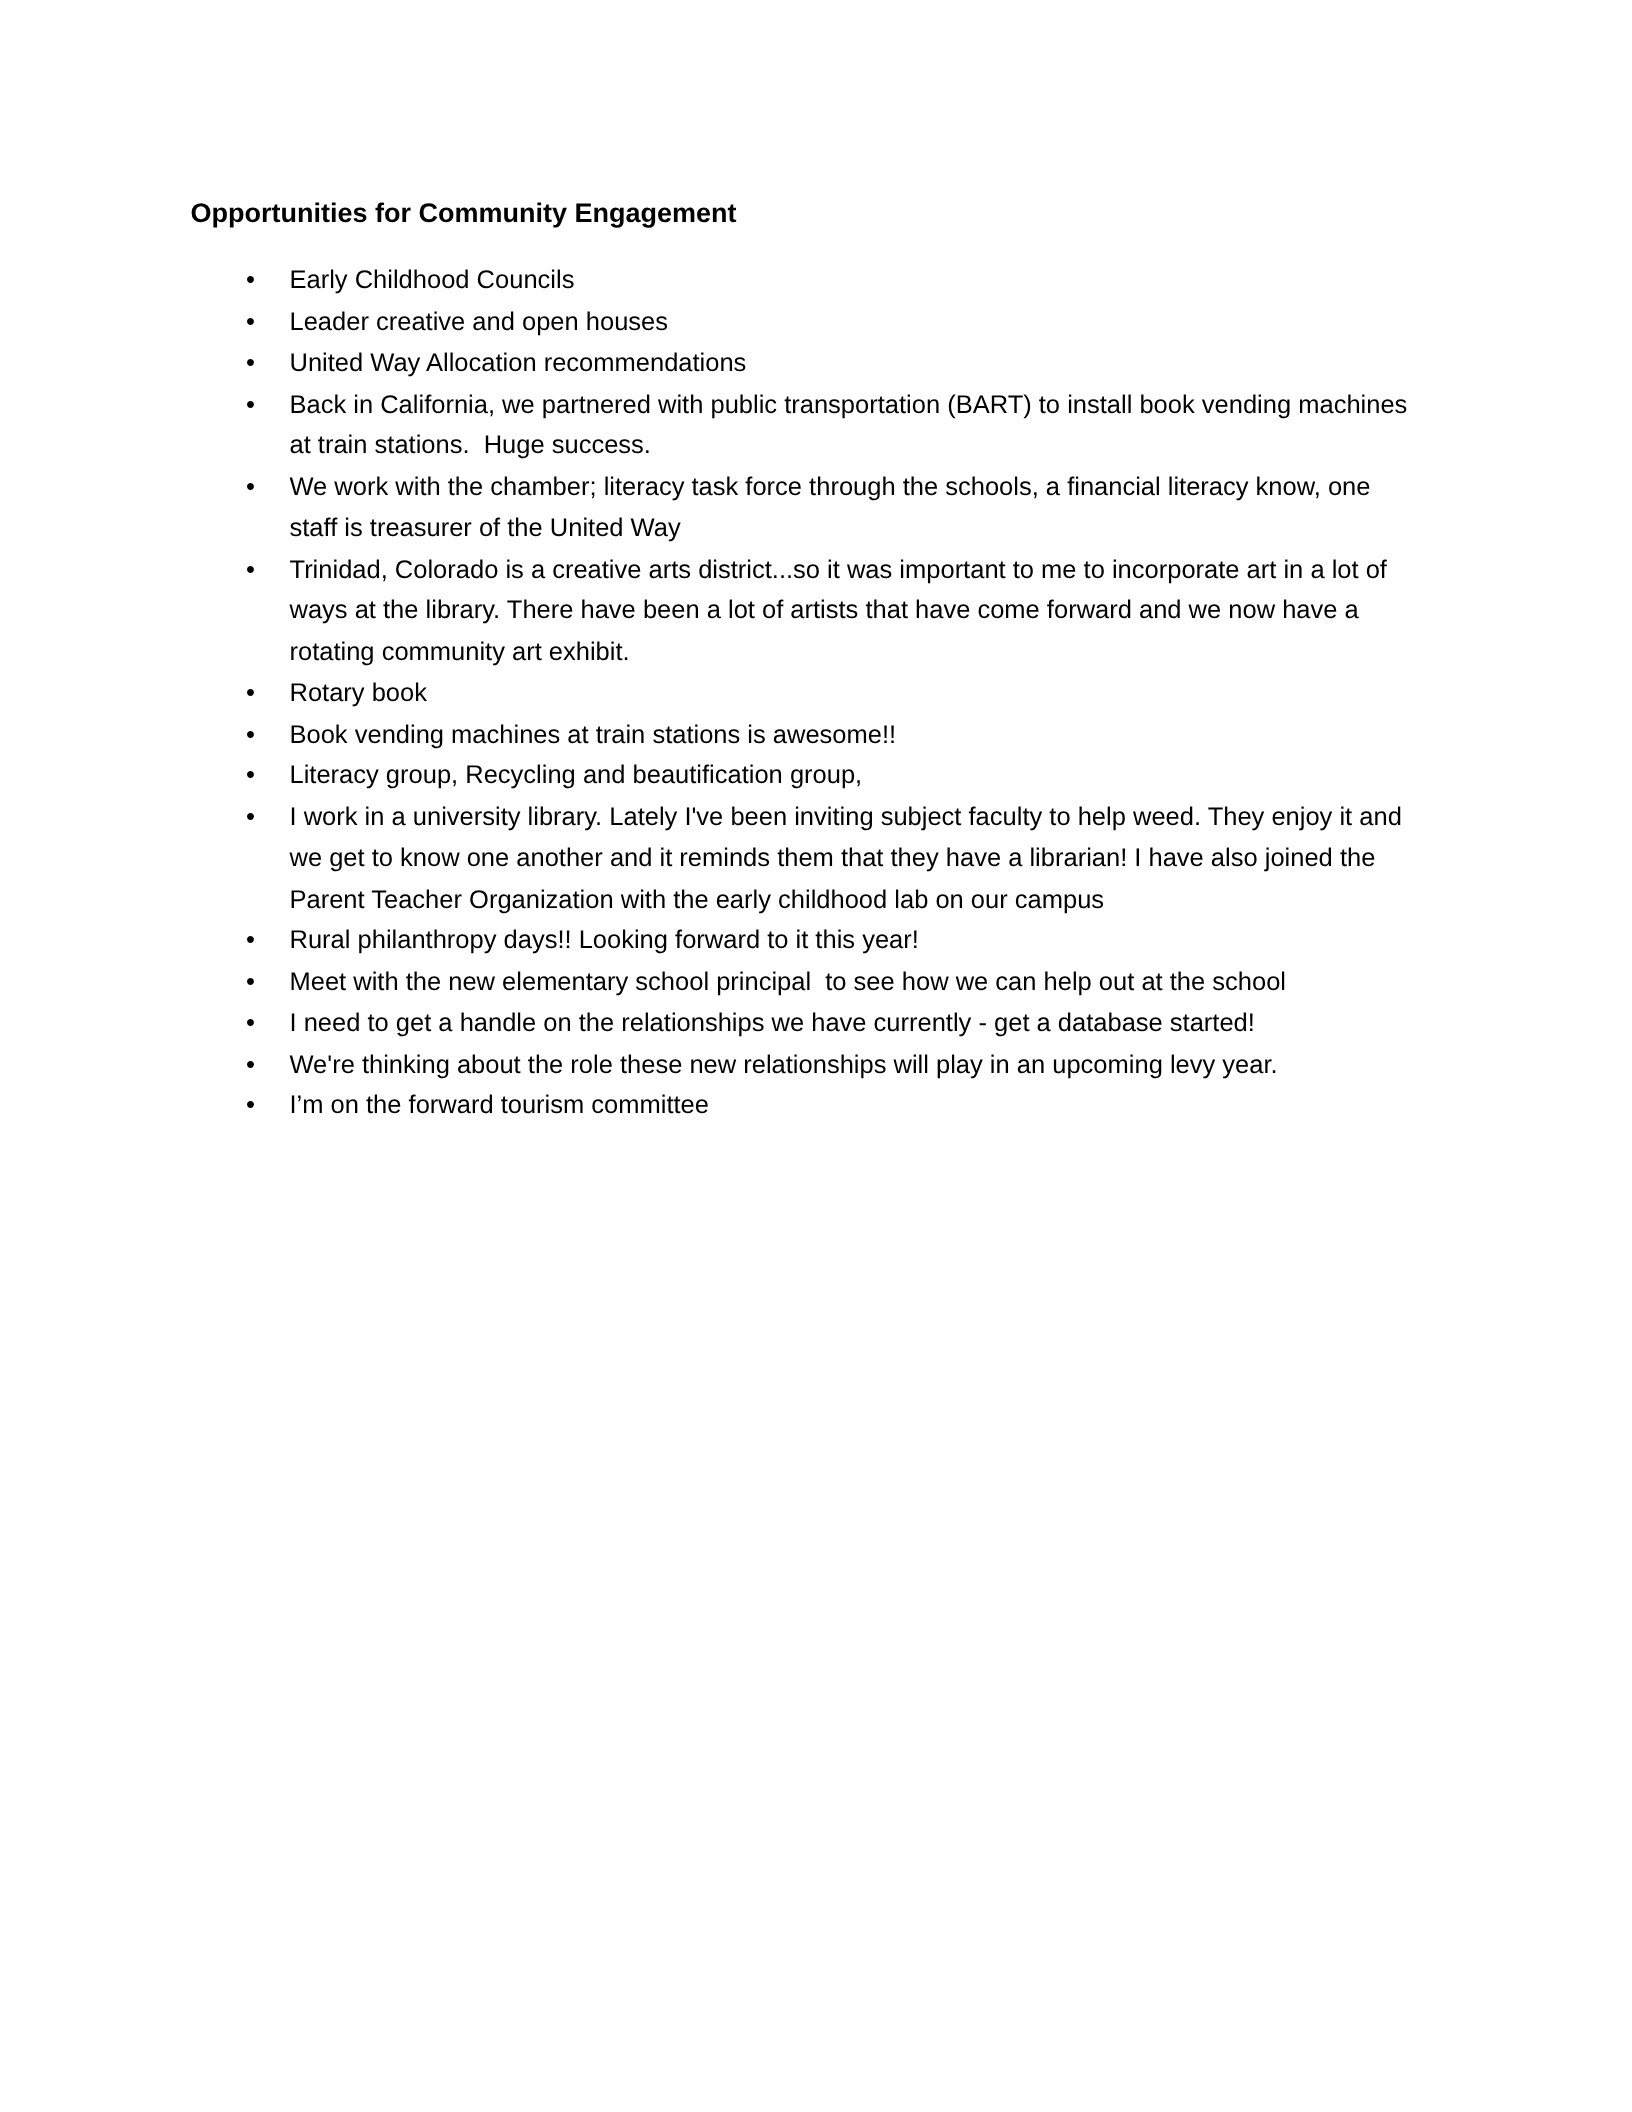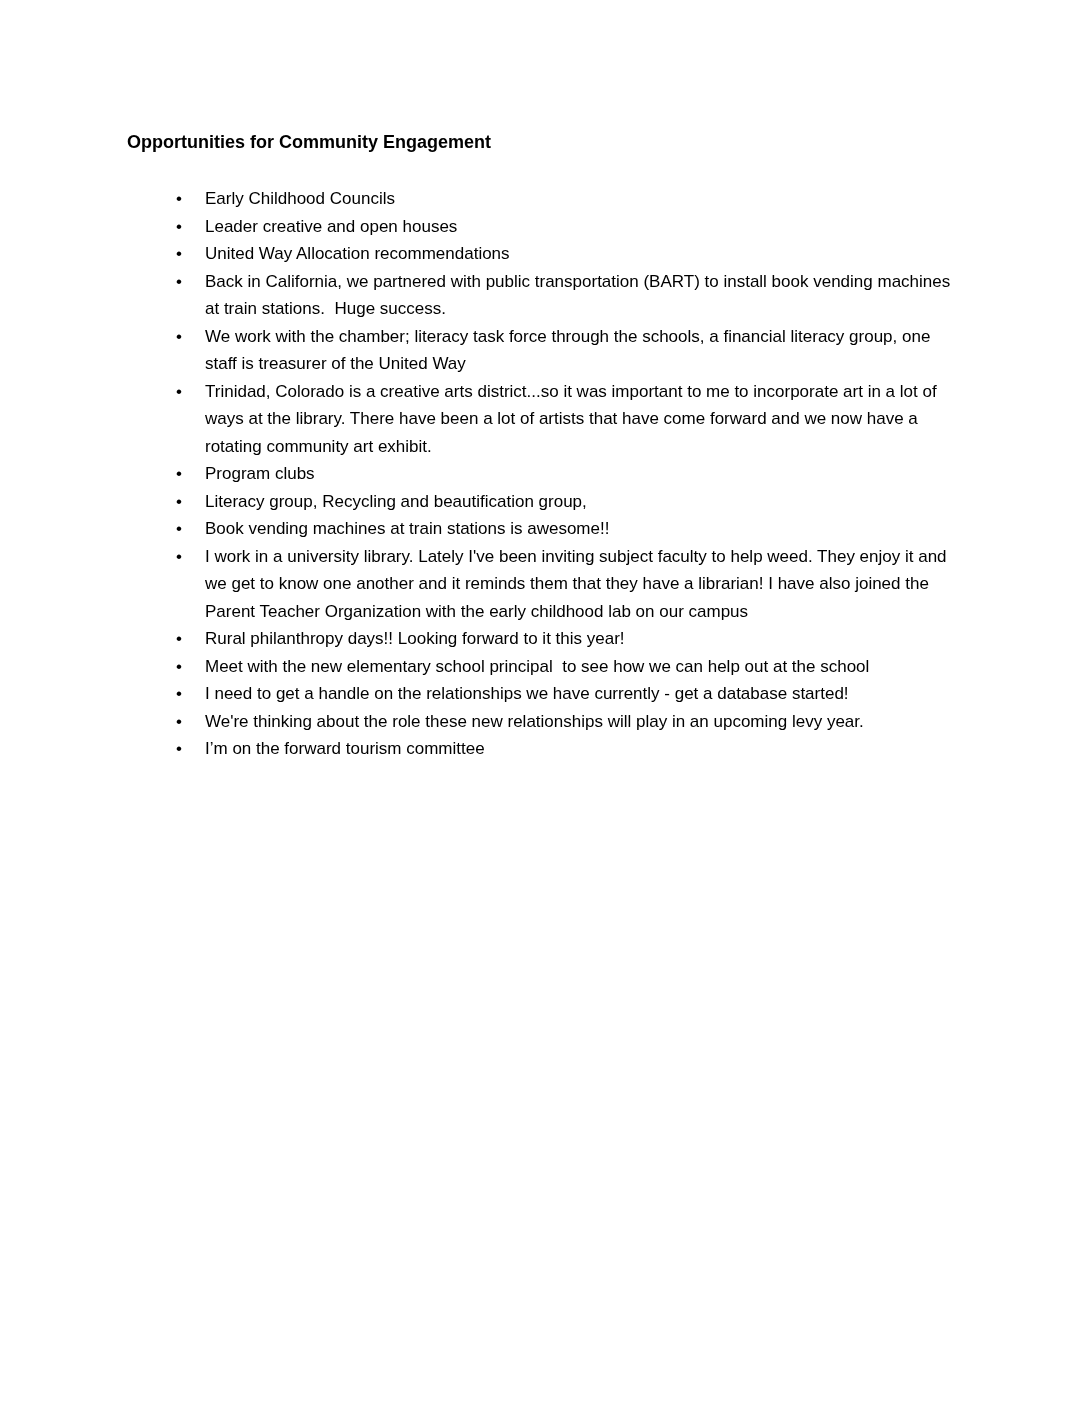--- a/index.html
+++ b/index.html
@@ -23,21 +23,21 @@
     font-size: 18px;
     font-weight: bold;
     line-height: 24px;
     white-space: nowrap;
   }
   .bullet-list {
     position: absolute;
     left: 163px;
     top: 173px;
     width: 785px;
-    margin: 12px;
+    margin: 0;
     padding: 0;
     list-style: none;
   }
   .bullet-item {
     position: relative;
     padding-left: 30px;
     font-size: 17px;
     line-height: 27.5px;
     white-space: pre-wrap;
   }
@@ -55,25 +55,25 @@
 
 <div class="page">
   <div class="doc-heading">Opportunities for Community Engagement</div>
 
   <ul class="bullet-list">
 
   <li class="bullet-item">Early Childhood Councils</li>
       <li class="bullet-item">Leader creative and open houses</li>
       <li class="bullet-item">United Way Allocation recommendations</li>
       <li class="bullet-item">Back in California, we partnered with public transportation (BART) to install book vending machines at train stations.  Huge success.</li>
-      <li class="bullet-item">We work with the chamber; literacy task force through the schools, a financial literacy group, one staff is treasurer of the United Way</li>
+      <li class="bullet-item">We work with the chamber; literacy task force through the schools, a financial literacy know, one staff is treasurer of the United Way</li>
       <li class="bullet-item">Trinidad, Colorado is a creative arts district...so it was important to me to incorporate art in a lot of ways at the library. There have been a lot of artists that have come forward and we now have a rotating community art exhibit.</li>
-      <li class="bullet-item">Program clubs</li>
+      <li class="bullet-item">Rotary book</li>
+      <li class="bullet-item">Book vending machines at train stations is awesome!!</li>
       <li class="bullet-item">Literacy group, Recycling and beautification group,</li>
-      <li class="bullet-item">Book vending machines at train stations is awesome!!</li>
       <li class="bullet-item">I work in a university library. Lately I've been inviting subject faculty to help weed. They enjoy it and we get to know one another and it reminds them that they have a librarian! I have also joined the Parent Teacher Organization with the early childhood lab on our campus</li>
       <li class="bullet-item">Rural philanthropy days!! Looking forward to it this year!</li>
       <li class="bullet-item">Meet with the new elementary school principal  to see how we can help out at the school</li>
       <li class="bullet-item">I need to get a handle on the relationships we have currently - get a database started!</li>
       <li class="bullet-item">We're thinking about the role these new relationships will play in an upcoming levy year.</li>
       <li class="bullet-item">I’m on the forward tourism committee</li>
     </ul>
 </div>
 
 </body></html>

